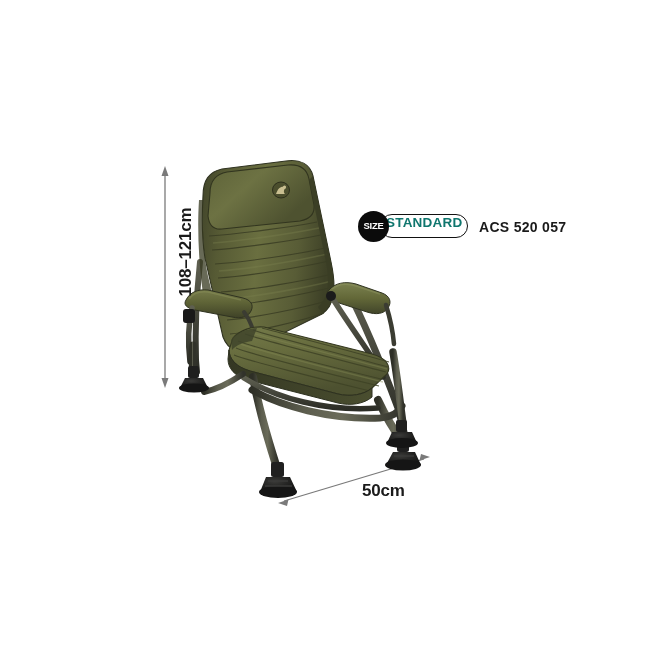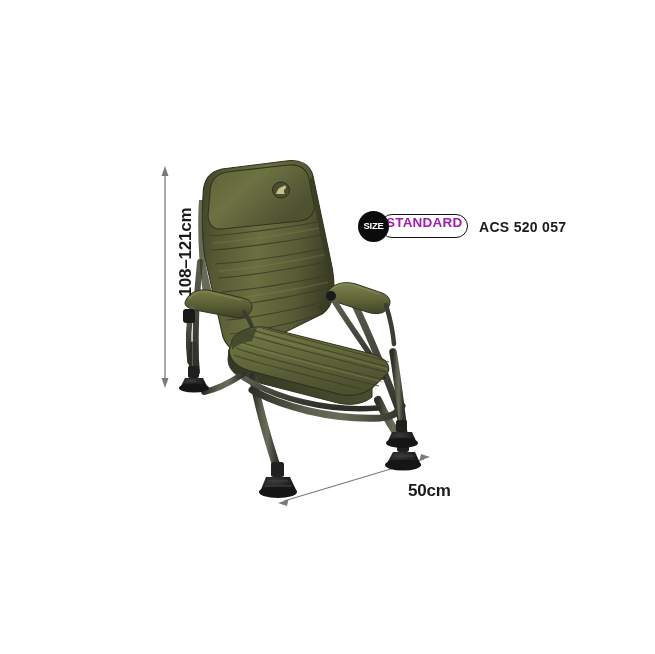--- a/index.html
+++ b/index.html
@@ -31,21 +31,20 @@
     left: 142px;
     top: 242px;
     font-size: 17px;
     transform-origin: center center;
     transform: rotate(-90deg);
   }
   #width-label {
     left: 362px;
     top: 481px;
     font-size: 17px;
-    margin-left: 46px;
   }
 
   
   #size-badge {
     position: absolute;
     left: 358px;
     top: 211px;
     width: 112px;
     height: 31px;
   }
@@ -60,21 +59,21 @@
     background: #fff;
     box-sizing: border-box;
   }
   #size-pill-label {
     position: absolute;
     left: 28px;
     top: 4px;
     font-family: "Liberation Sans", sans-serif;
     font-weight: bold;
     font-size: 13.5px;
-    color: #a21caf;
+    color: #0f766e;
     letter-spacing: 0.2px;
   }
   #size-circle {
     position: absolute;
     left: 0px;
     top: 0px;
     width: 31px;
     height: 31px;
     border-radius: 50%;
     background: #0b0b0b;

